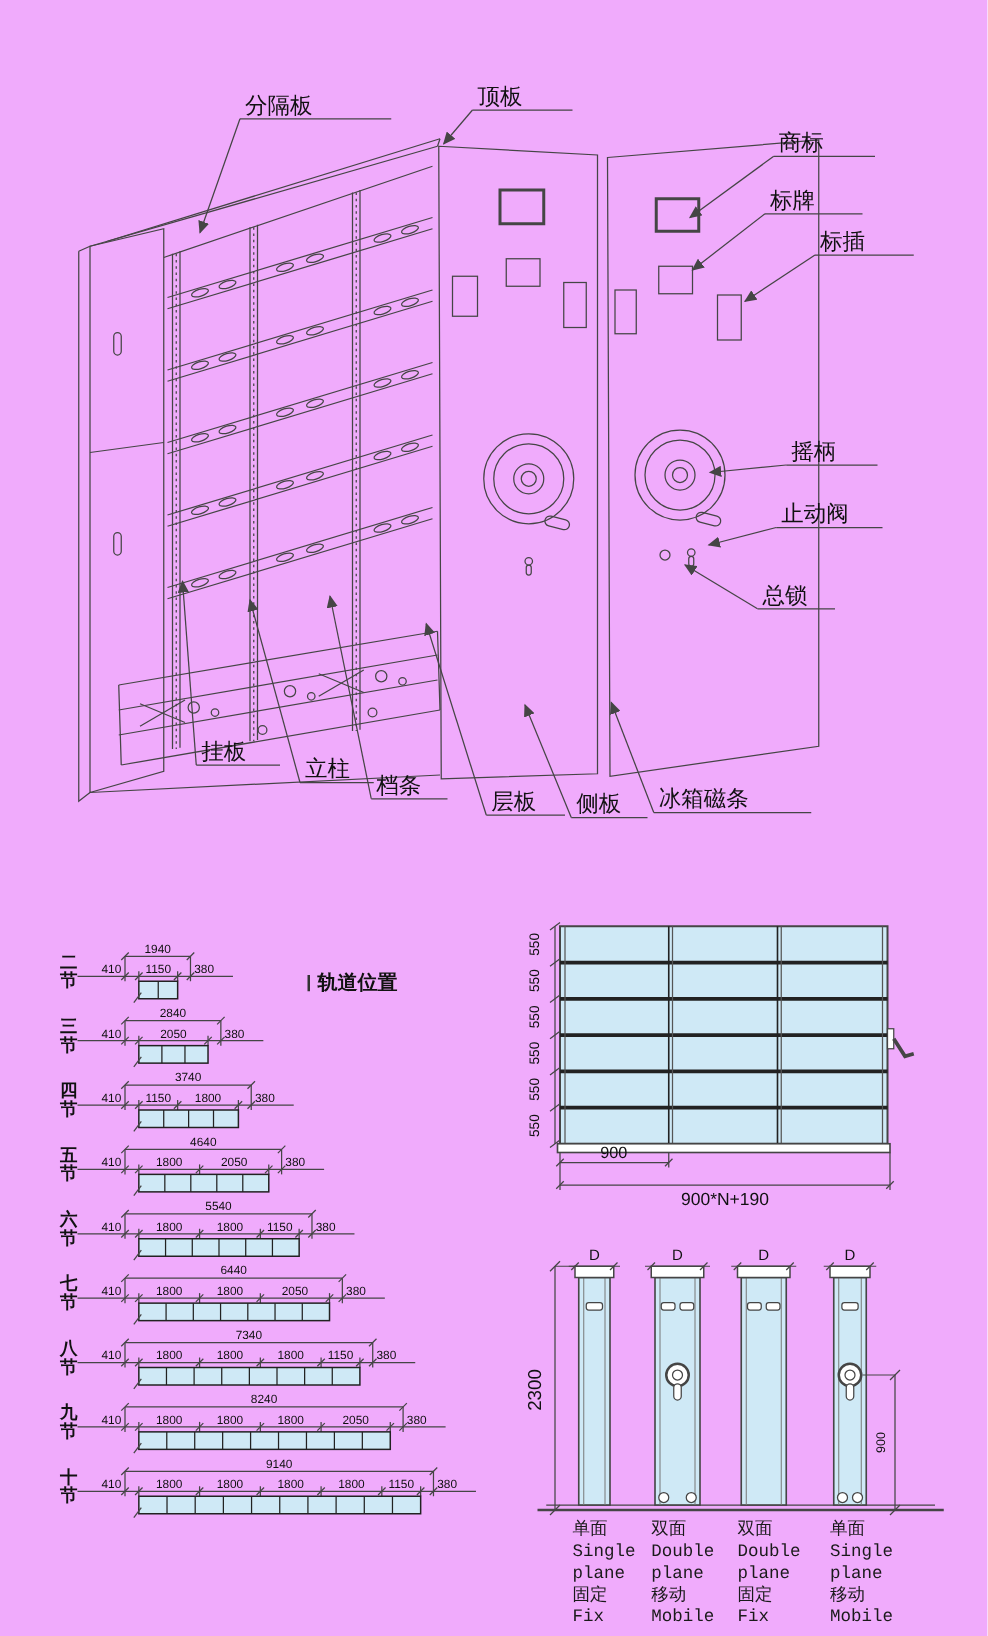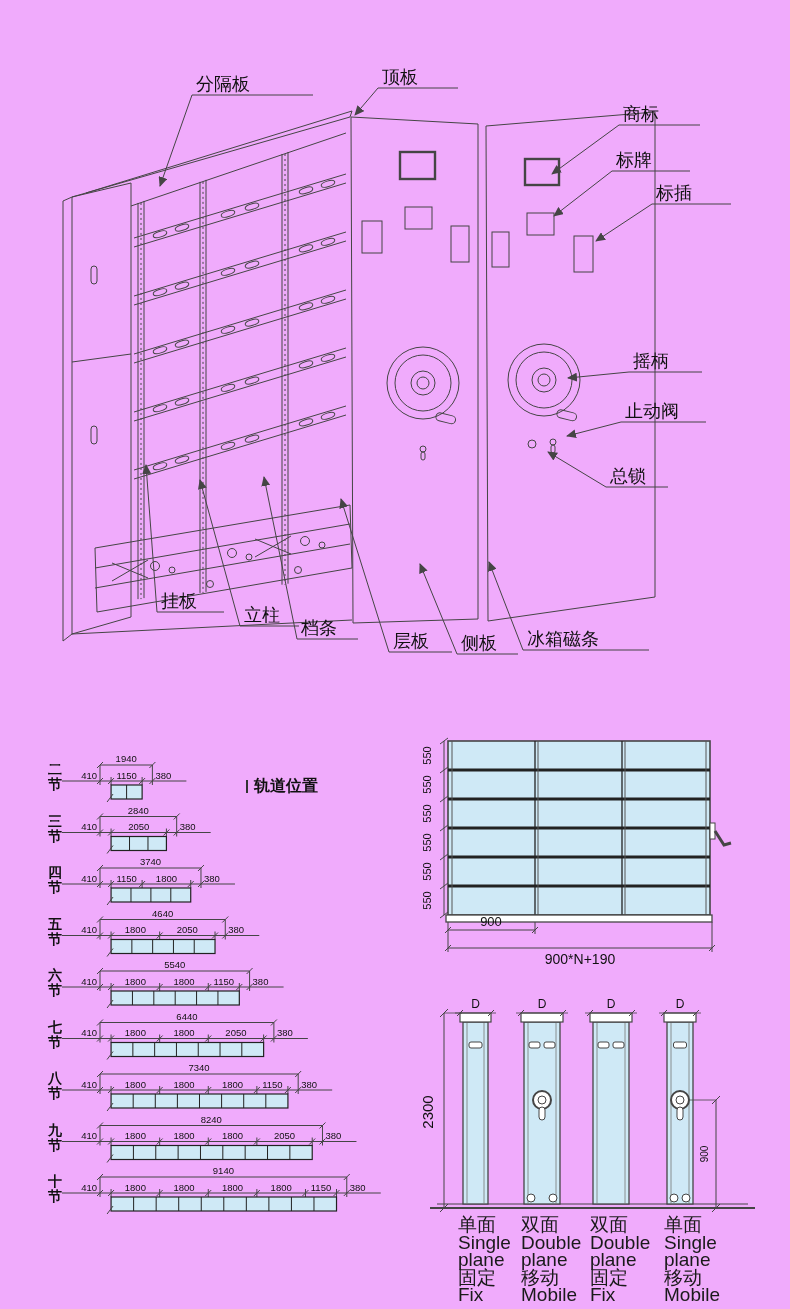--- a/index.html
+++ b/index.html
@@ -1,20 +1,20 @@
 <!DOCTYPE html>
 <html><head>
 <meta charset="utf-8">
 <style>
   html,body{margin:0;padding:0;background:#fff;}
   #stage{position:relative;width:790px;height:1309px;background:#f0abfc;overflow:hidden;
          font-family:"Liberation Sans",sans-serif;}
   #scene{position:absolute;left:0;top:0;}
   .caption-block{position:absolute;top:1216px;width:70px;color:#1a1a1a;
-                 font-size:19px;line-height:17.5px;}
+                 font-size:14px;line-height:17.5px;font-family:Liberation Mono, monospace;}
   .caption-block div{white-space:nowrap;}
   #track-note{position:absolute;left:246px;top:776px;font-size:16px;font-weight:bold;
               color:#111;display:flex;align-items:center;gap:6px;}
   #track-note::before{content:"";display:inline-block;width:2px;height:13px;background:#333;}
 </style>
 </head>
 <body>
 
 <div id="stage">
   <svg id="scene" width="790" height="1309" viewBox="0 0 790 1309">

